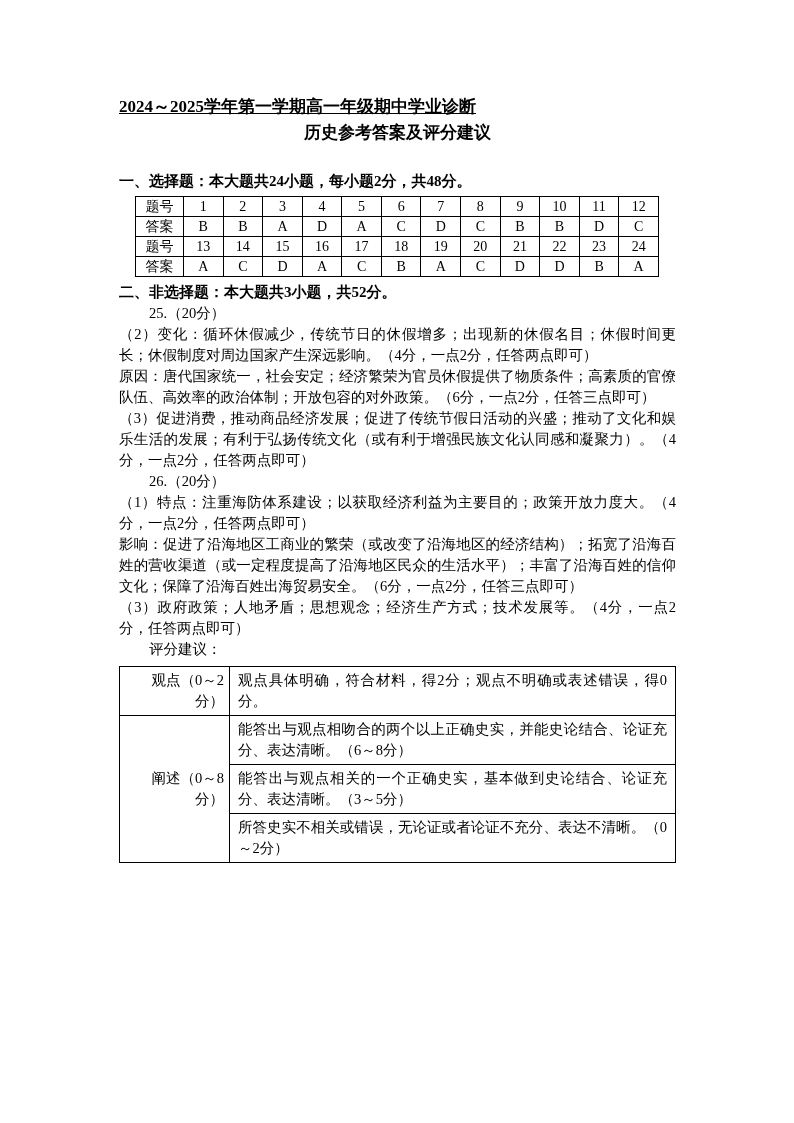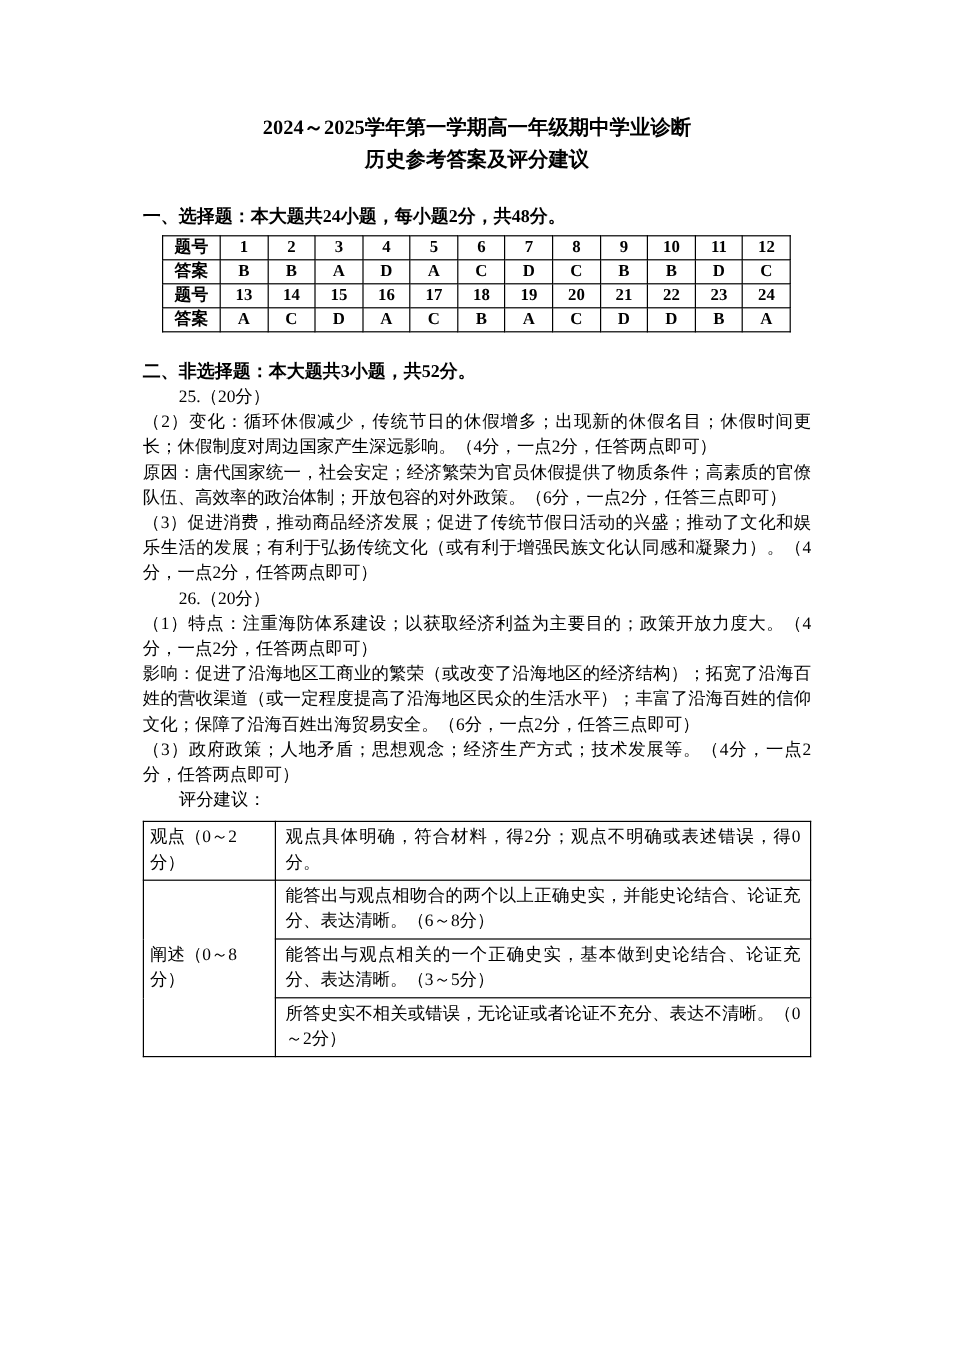--- a/index.html
+++ b/index.html
@@ -10,47 +10,46 @@
     min-height: 1123px;
     margin: 0 auto;
     background: #ffffff;
     color: #000000;
     font-family: "Liberation Serif", "DejaVu Serif", serif;
     font-size: 14.5px;
     line-height: 21px;
     padding: 96px 118px 40px 119px;
   }
   .doc-title {
-    text-align: center;
     font-weight: bold;
     font-size: 17px;
     line-height: 22px;
+    text-decoration: underline;
   }
   .doc-subtitle {
     text-align: center;
     font-weight: bold;
     font-size: 17px;
     line-height: 22px;
     margin-top: 4px;
   }
   .section-heading {
     font-weight: bold;
     font-size: 15px;
     line-height: 21px;
     margin-top: 27px;
   }
-  .section-heading.second { margin-top: 23px; }
+  .section-heading.second { margin-top: 5px; }
   .answer-table {
     border-collapse: collapse;
     table-layout: fixed;
     width: 524px;
     margin: 4px 0 3px 16px;
     font-size: 14px;
     text-align: center;
-    font-weight: bold;
   }
   .answer-table col.col-label { width: 48px; }
   .answer-table td {
     border: 1px solid #000;
     height: 20px;
     padding: 0 2px;
     line-height: 19px;
   }
   .q-number { line-height: 21px; margin-left: 30px; }
   .para { text-align: justify; line-height: 21px; }
@@ -62,21 +61,21 @@
   }
   .scoring-table td {
     border: 1px solid #000;
     padding: 3px 8px;
     vertical-align: middle;
     text-align: justify;
     line-height: 21px;
   }
   .scoring-table td.criterion {
     width: 110px;
-    text-align: left;
+    text-align: right;
     padding: 3px 5px;
     vertical-align: middle;
   }
 </style>
 </head>
 <body>
 
 <div class="page">
 
   <div class="doc-title">2024～2025学年第一学期高一年级期中学业诊断</div>

